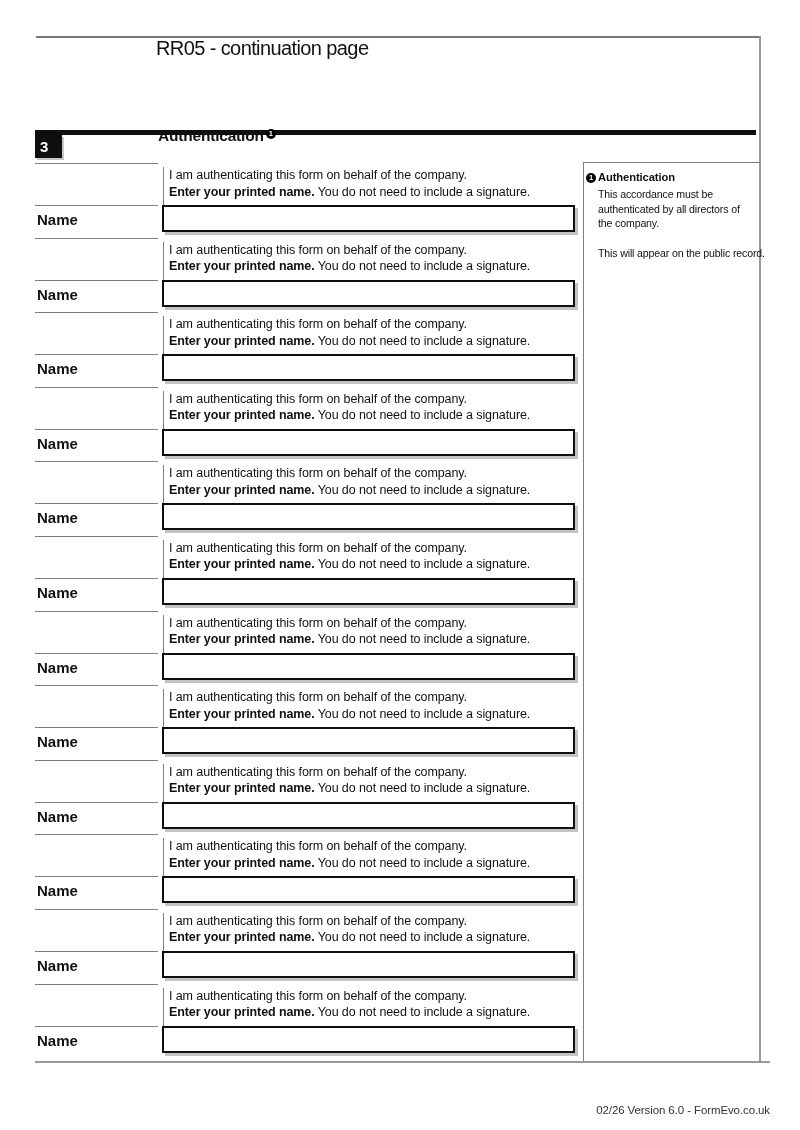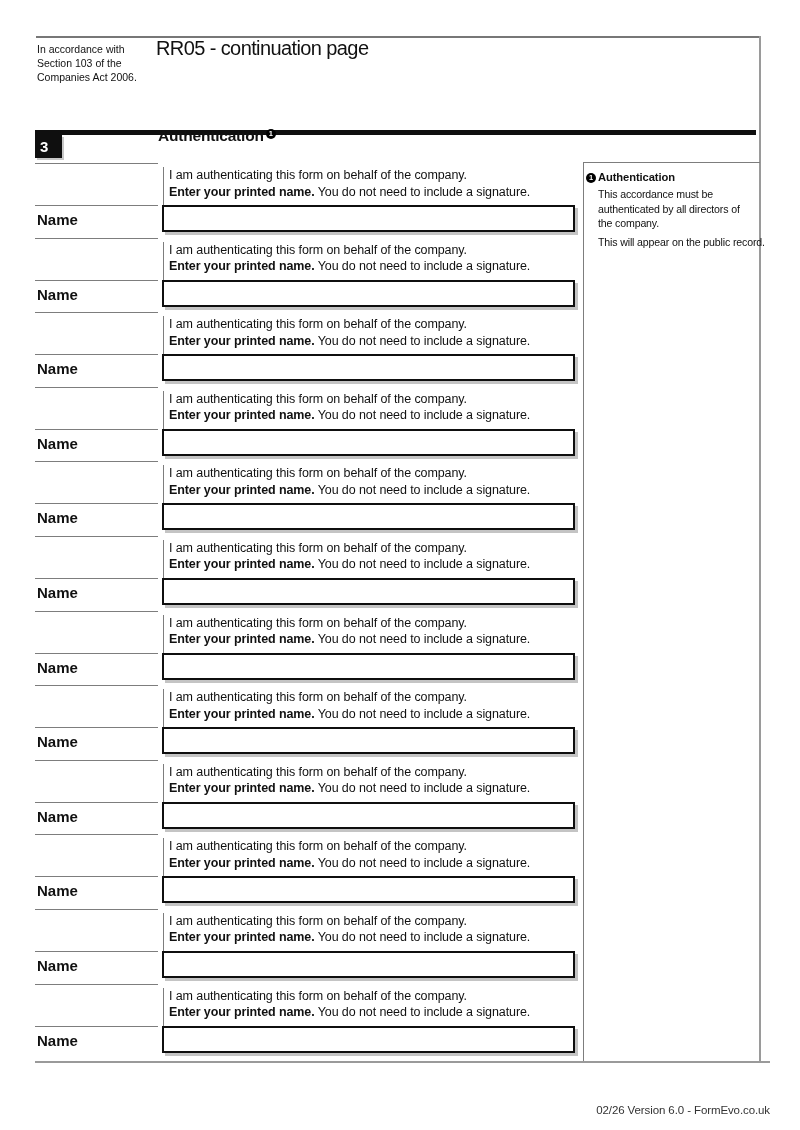--- a/index.html
+++ b/index.html
@@ -50,34 +50,33 @@
     position:absolute;left:583px;top:162px;width:177px;height:900px;box-sizing:border-box;
     border-top:1px solid #7d7d7d;border-left:1px solid #7d7d7d;
     padding:8px 5px 0 2px;
   }
   .note-head{display:flex;gap:2px;align-items:flex-start;font-size:11.2px;font-weight:bold;letter-spacing:-0.1px;}
   .marker-icon{
     flex:none;display:inline-flex;align-items:center;justify-content:center;margin-top:1.5px;
     width:10px;height:10px;border-radius:50%;background:#000;color:#fff;font-size:7.5px;font-weight:bold;
   }
   .sidebar p{margin:4px 0 0 12px;font-size:10.6px;line-height:14.5px;letter-spacing:-0.15px;}
-  .sidebar p.public-record{margin-top:4px;white-space:nowrap;}
+  .sidebar p.public-record{margin-top:15px;white-space:nowrap;}
 
   
   .footer-text{position:absolute;right:30px;top:1072px;font-size:11.5px;color:#333;letter-spacing:-0.1px;margin-top:32px;}
 </style>
 </head>
 <body>
 
 <div class="page">
 
   <div class="top-rule"></div>
   <div class="right-rule"></div>
 
-  <div class="act-note">In accordance with Section 103 of the Companies Act 2006.</div>
   <div class="form-title">RR05 - continuation page</div>
 
   <div class="section-bar"></div>
   <div class="section-badge">3</div>
   <div class="section-heading">
     <span>Authentication</span><span class="sup-marker">1</span>
   </div>
 
   <div class="blocks">
     <div class="auth-block">

